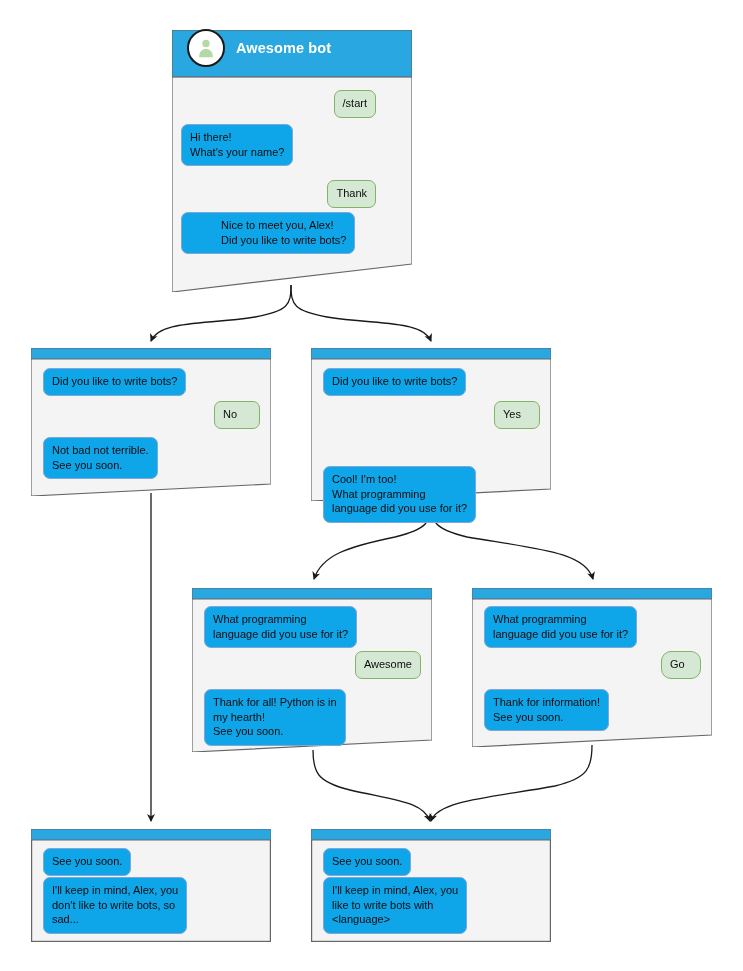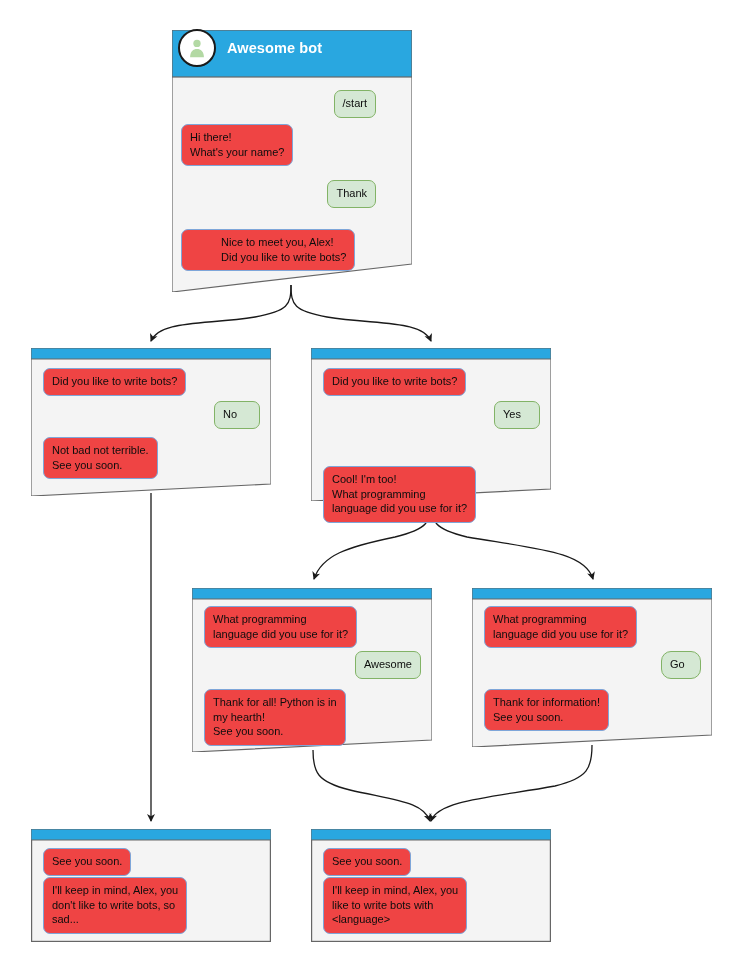--- a/index.html
+++ b/index.html
@@ -84,21 +84,21 @@
     position: absolute;
     box-sizing: border-box;
     border-radius: 7px;
     padding: 5px 8px 6px 8px;
     font-size: 11px;
     line-height: 14.6px;
     color: #0d0d0d;
     white-space: pre;
   }
   .bubble.bot {
-    background: #ef4444;
+    background: #0ea5e9;
     border: 1px solid #7ea6d9;
   }
   .bubble.user {
     background: #d5e8d4;
     border: 1px solid #82b366;
   }
 </style>
 </head>
 <body>
 
@@ -125,35 +125,35 @@
 
     <path d="M592,745 C592,768 588,778 555,786 C495,797 438,800 431,821" fill="none" stroke="#1a1a1a" stroke-width="1.3" marker-end="url(#arrow)"></path>
   </svg>
 
   <div class="node" style="left:172px; top:30px; width:240px; height:262px;">
     <svg class="node-shape" viewBox="0 0 240 262" preserveAspectRatio="none">
       <polygon points="0,0 240,0 240,234 0,262" fill="#f4f4f4" stroke="#666666" stroke-width="1.2"></polygon>
       <rect x="0" y="0" width="240" height="47" fill="#29a7e0" stroke="#666666" stroke-width="1.2"></rect>
     </svg>
     <div class="node-content">
-      <div class="node-header" style="height:36px; padding-left:6px;">
+      <div class="node-header" style="height:36px; padding-left:15px;">
         <span class="avatar">
           <svg width="22" height="22" viewBox="0 0 24 24">
             <circle cx="12" cy="7" r="4" fill="#b3d9a4"></circle>
             <path d="M4.5 22 C4.5 15.5 8 13 12 13 C16 13 19.5 15.5 19.5 22 Z" fill="#b3d9a4"></path>
           </svg>
         </span>
         <span class="node-title" style="margin-left:11px;">Awesome bot</span>
       </div>
       <div class="body" style="top:47px; height:215px;">
         <div class="bubble user" style="right:36px; top:13px;">/start</div>
         <div class="bubble bot" style="left:9px; top:47px;">Hi there!
 What's your name?</div>
         <div class="bubble user" style="right:36px; top:103px;">Thank</div>
-        <div class="bubble bot" style="left:9px; top:152px;padding-left:39px;">Nice to meet you, Alex!
+        <div class="bubble bot" style="left:9px; top:135px;padding-left:39px;">Nice to meet you, Alex!
 Did you like to write bots?</div>
       </div>
     </div>
   </div>
 
   <div class="node" style="left:31px; top:348px; width:240px; height:148px;">
     <svg class="node-shape" viewBox="0 0 240 148" preserveAspectRatio="none">
       <polygon points="0,0 240,0 240,136 0,148" fill="#f4f4f4" stroke="#666666" stroke-width="1.2"></polygon>
       <rect x="0" y="0" width="240" height="11" fill="#29a7e0" stroke="#666666" stroke-width="1"></rect>
     </svg>

